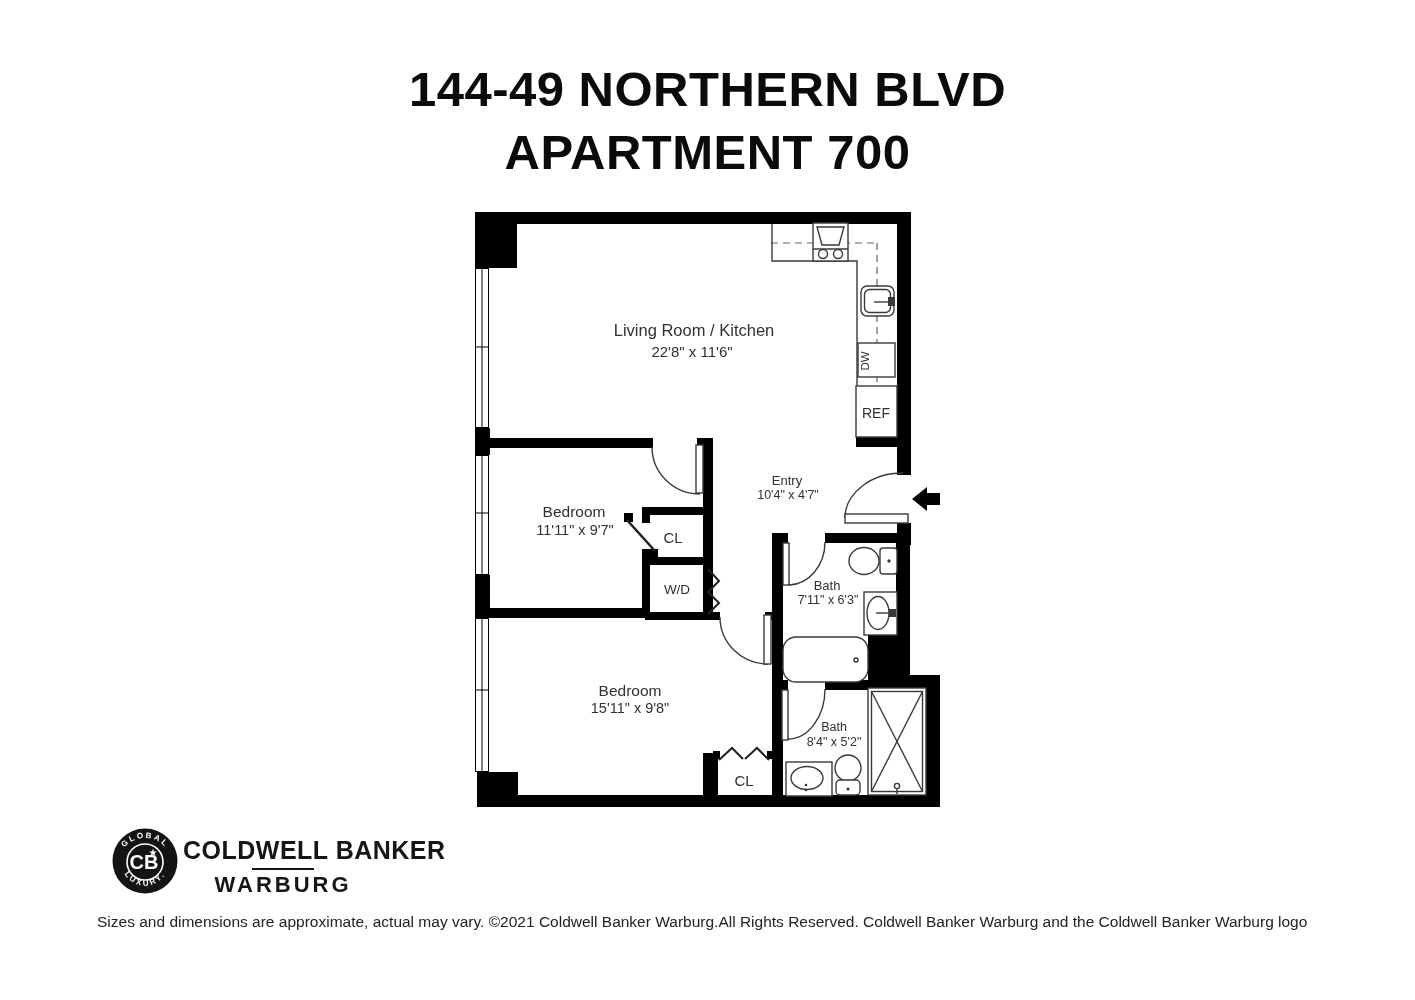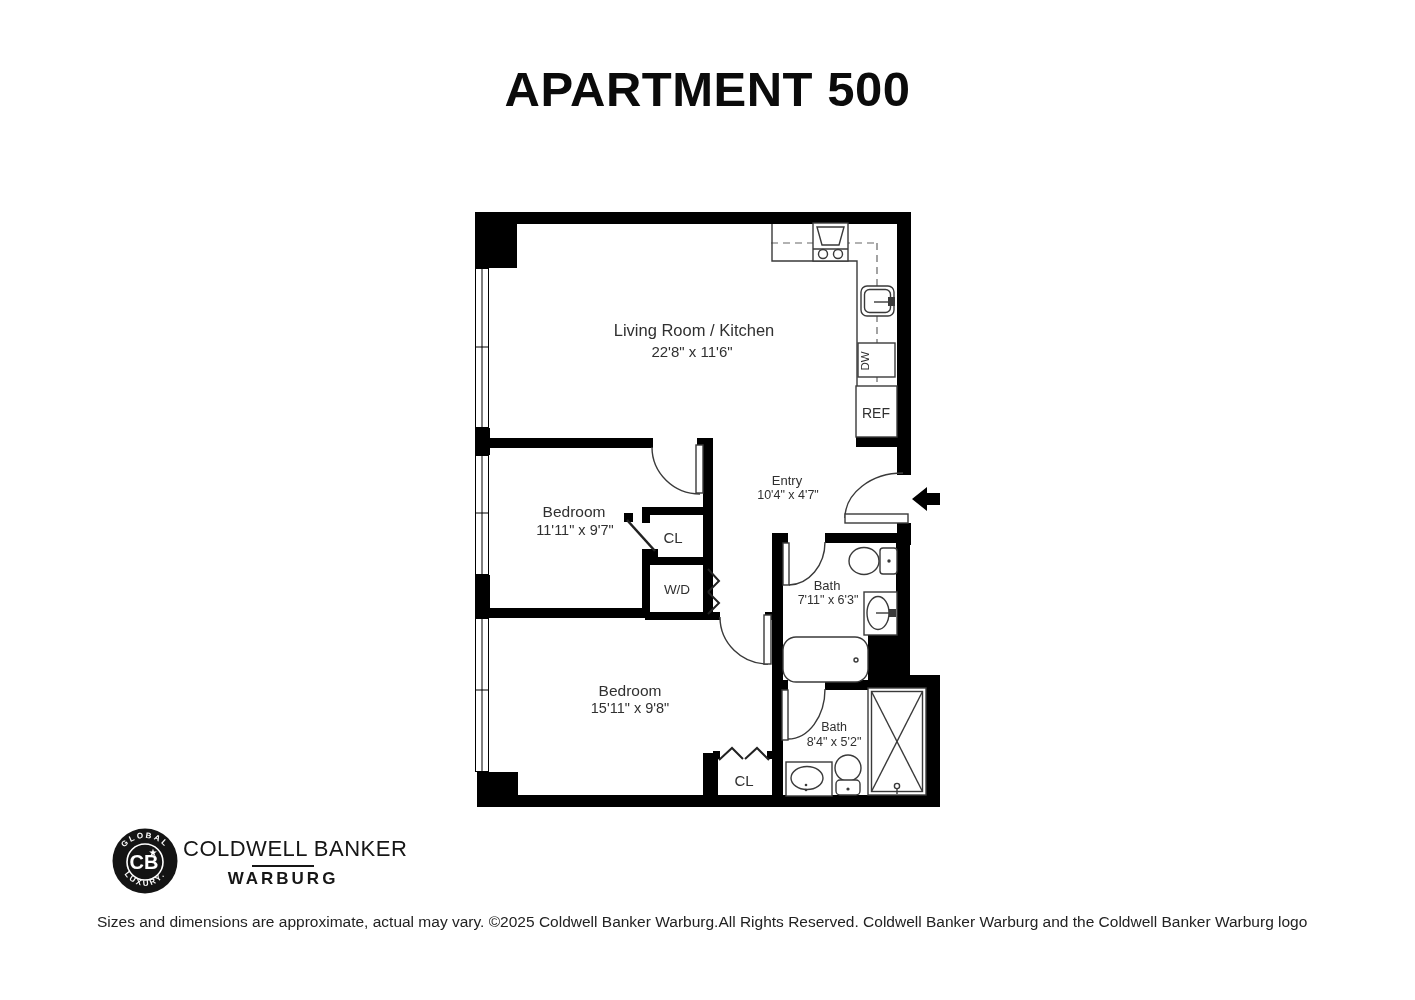--- a/index.html
+++ b/index.html
@@ -6,35 +6,36 @@
   .canvas{position:relative;width:1415px;height:1000px;background:#ffffff;overflow:hidden;
           font-family:"Liberation Sans",sans-serif;}
   .title{position:absolute;left:0;top:58px;width:100%;text-align:center;color:#0b0b0b;
          font-weight:700;font-size:49px;line-height:63px;letter-spacing:.5px;}
   .plan-svg{position:absolute;left:470px;top:205px;width:480px;height:610px;}
   .fx{fill:none;stroke:#3a3a3a;stroke-width:1.4;}
   .fxw{fill:#ffffff;stroke:#3a3a3a;stroke-width:1.4;}
   .wall{fill:#000000;}
   .roomlabel{fill:#303030;}
   .brand{position:absolute;left:183px;top:836px;width:200px;text-align:center;color:#161616;}
-  .brand .l1{font-weight:400;font-size:22px;letter-spacing:.5px;white-space:nowrap;}
+  .brand .l1{font-weight:700;font-size:25px;letter-spacing:.5px;white-space:nowrap;}
   .brand .rule{width:62px;height:2px;background:#161616;margin:3px auto 2px auto;}
-  .brand .l2{font-weight:700;font-size:17px;letter-spacing:3px;}
+  .brand .l2{font-weight:700;font-size:22px;letter-spacing:3px;}
   .badge{position:absolute;left:110px;top:826px;width:70px;height:70px;}
   .disclaimer{position:absolute;left:97px;top:911px;width:1290px;color:#222;
               font-size:15.5px;line-height:21.7px;white-space:nowrap;}
   .disclaimer .ln2{padding-left:5px;}
 </style>
 </head>
 <body>
 
 <div class="canvas">
 
   <div class="title">
-    <div>APARTMENT 500</div>
+    <div>144-49 NORTHERN BLVD</div>
+    <div>APARTMENT 700</div>
   </div>
 
   <svg class="plan-svg" viewBox="470 205 480 610">
 
     <g class="wall">
       <rect x="477" y="212" width="434" height="12"></rect>
       <rect x="897" y="212" width="14" height="263"></rect>
       <rect x="897" y="523" width="14" height="22"></rect>
       <rect x="896" y="541" width="14" height="141"></rect>
       <rect x="868" y="635" width="42" height="47"></rect>
@@ -231,16 +232,16 @@
     <text x="43" y="30" font-size="10" fill="#fff" text-anchor="middle">★</text>
   </svg>
 
   <div class="brand">
     <div class="l1">COLDWELL BANKER</div>
     <div class="rule"></div>
     <div class="l2">WARBURG</div>
   </div>
 
   <div class="disclaimer">
-    <div>Sizes and dimensions are approximate, actual may vary. ©2025 Coldwell Banker Warburg.All Rights Reserved. Coldwell Banker Warburg and the Coldwell Banker Warburg logo</div>
+    <div>Sizes and dimensions are approximate, actual may vary. ©2021 Coldwell Banker Warburg.All Rights Reserved. Coldwell Banker Warburg and the Coldwell Banker Warburg logo</div>
   </div>
 
 </div>
 
 </body></html>

